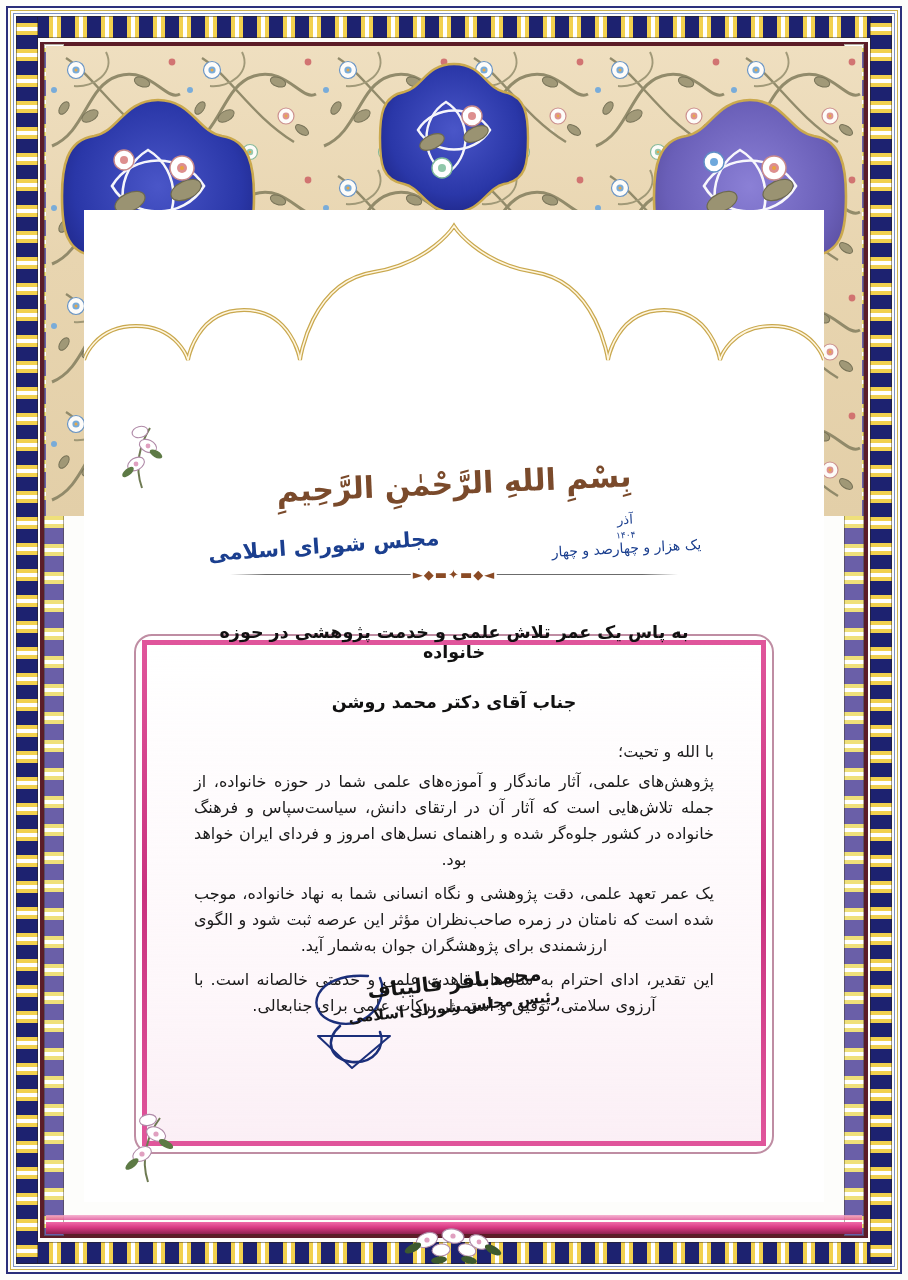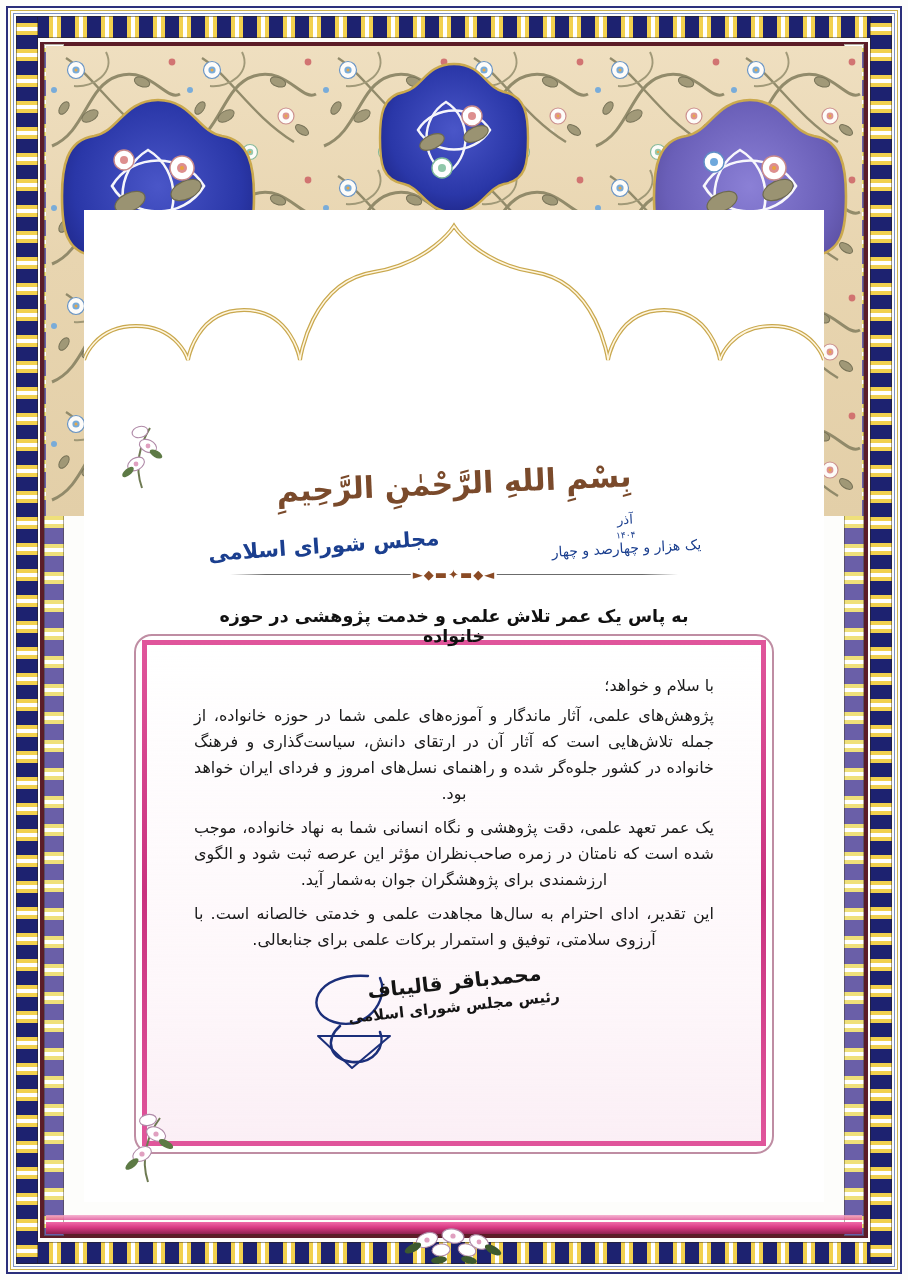--- a/index.html
+++ b/index.html
@@ -167,21 +167,21 @@
     content:"";position:absolute;left:0;right:0;top:6px;height:1px;
     background:linear-gradient(90deg,rgba(80,80,80,0) 0%,#6b6b6b 8%,#6b6b6b 92%,rgba(80,80,80,0) 100%);
   }
   .divider-orn{
     position:absolute;left:50%;top:0;transform:translateX(-50%);
     color:#8a4a24;font-size:13px;letter-spacing:1px;line-height:14px;
     background:#fff;padding:0 2px;white-space:nowrap;
   }
 
   .title{
-    margin-top:24px;
+    margin-top:40px;
     text-align:center;
     font-size:17.5px;
     font-weight:700;
     color:#111;
     letter-spacing:.1px;
   }
   .recipient{
     margin-top:30px;
     text-align:center;
     font-size:17.5px;
@@ -511,24 +511,25 @@
         </div>
         <div class="org">مجلس شورای اسلامی</div>
       </div>
 
       <div class="divider">
         <span class="divider-orn">◄◆▬✦▬◆►</span>
       </div>
 
       <div class="title">به پاس یک عمر تلاش علمی و خدمت پژوهشی در حوزه خانواده</div>
 
-
-      <div class="greeting">با سلام و خواهد؛</div>
-
-      <div class="para">پژوهش‌های علمی، آثار ماندگار و آموزه‌های علمی شما در حوزه خانواده، از جمله تلاش‌هایی است که آثار آن در ارتقای دانش، سیاست‌گذاری و فرهنگ خانواده در کشور جلوه‌گر شده و راهنمای نسل‌های امروز و فردای ایران خواهد بود.</div>
+      <div class="recipient">جناب آقای دکتر محمد روشن</div>
+
+      <div class="greeting">با الله و تحیت؛</div>
+
+      <div class="para">پژوهش‌های علمی، آثار ماندگار و آموزه‌های علمی شما در حوزه خانواده، از جمله تلاش‌هایی است که آثار آن در ارتقای دانش، سیاست‌سپاس و فرهنگ خانواده در کشور جلوه‌گر شده و راهنمای نسل‌های امروز و فردای ایران خواهد بود.</div>
       <div class="para">یک عمر تعهد علمی، دقت پژوهشی و نگاه انسانی شما به نهاد خانواده، موجب شده است که نامتان در زمره صاحب‌نظران مؤثر این عرصه ثبت شود و الگوی ارزشمندی برای پژوهشگران جوان به‌شمار آید.</div>
       <div class="para">این تقدیر، ادای احترام به سال‌ها مجاهدت علمی و خدمتی خالصانه است. با آرزوی سلامتی، توفیق و استمرار برکات علمی برای جنابعالی.</div>
     </div>
 
     <div class="signature">
       <svg class="sig-flourish" viewBox="0 0 320 120">
         <path d="M74,20 C20,16 8,56 40,66 C72,76 96,44 86,22" fill="none" stroke="#1b2f7a" stroke-width="2.4" stroke-linecap="round"></path>
         <path d="M46,70 C30,84 36,104 58,106 C80,108 92,90 86,76" fill="none" stroke="#1b2f7a" stroke-width="2.6" stroke-linecap="round"></path>
         <path d="M24,80 L96,80 L58,112 Z" fill="none" stroke="#1b2f7a" stroke-width="2" stroke-linejoin="round"></path>
       </svg>

